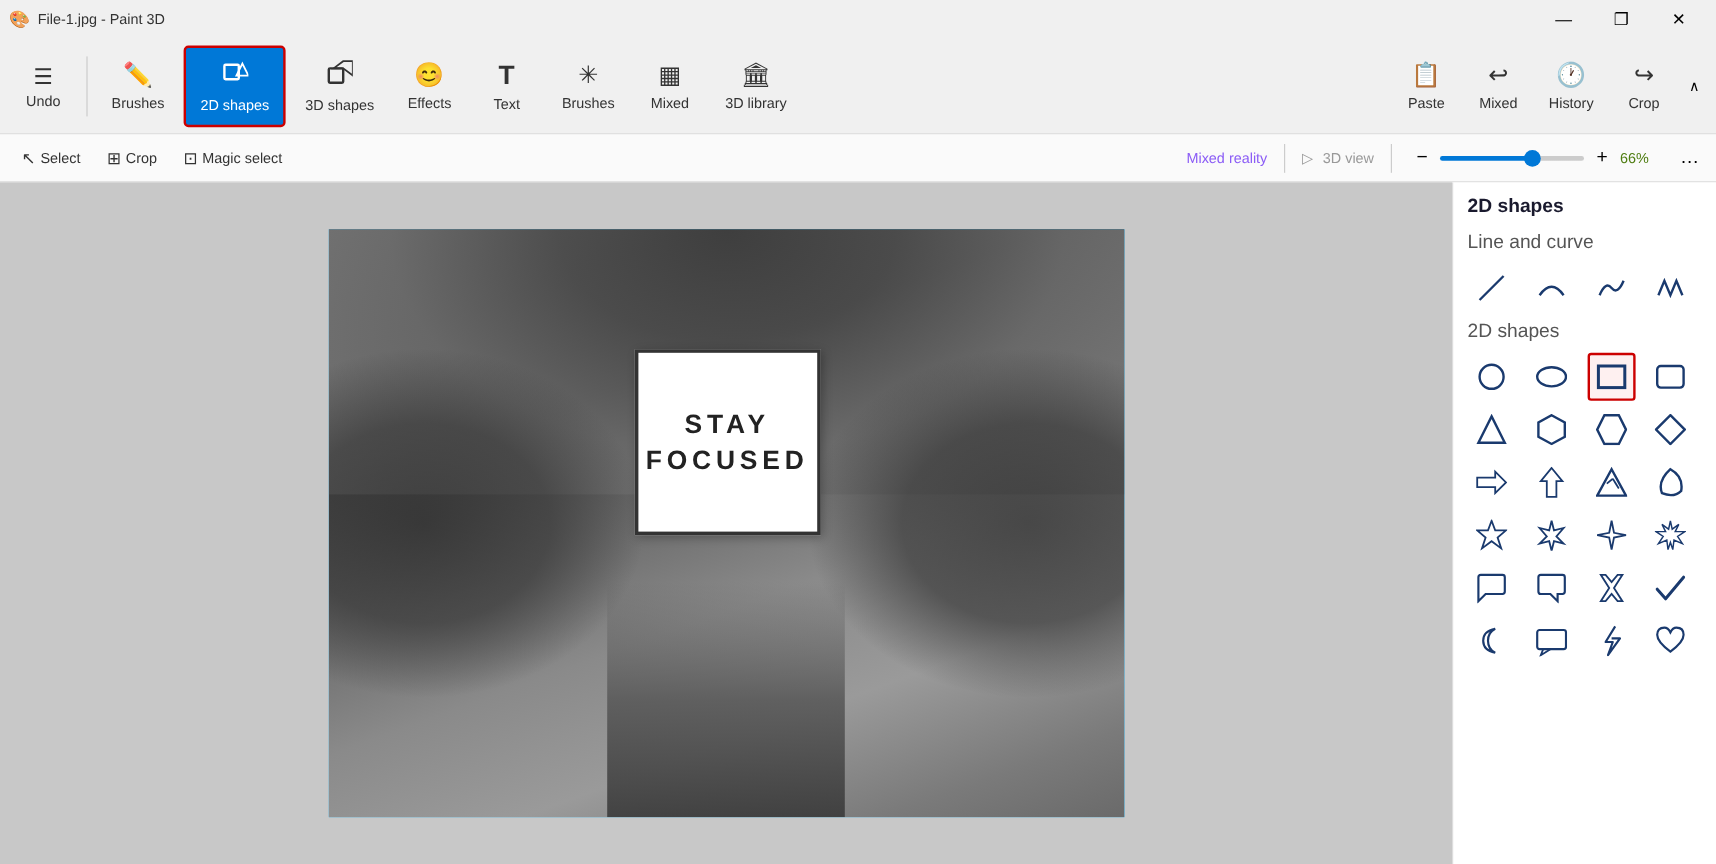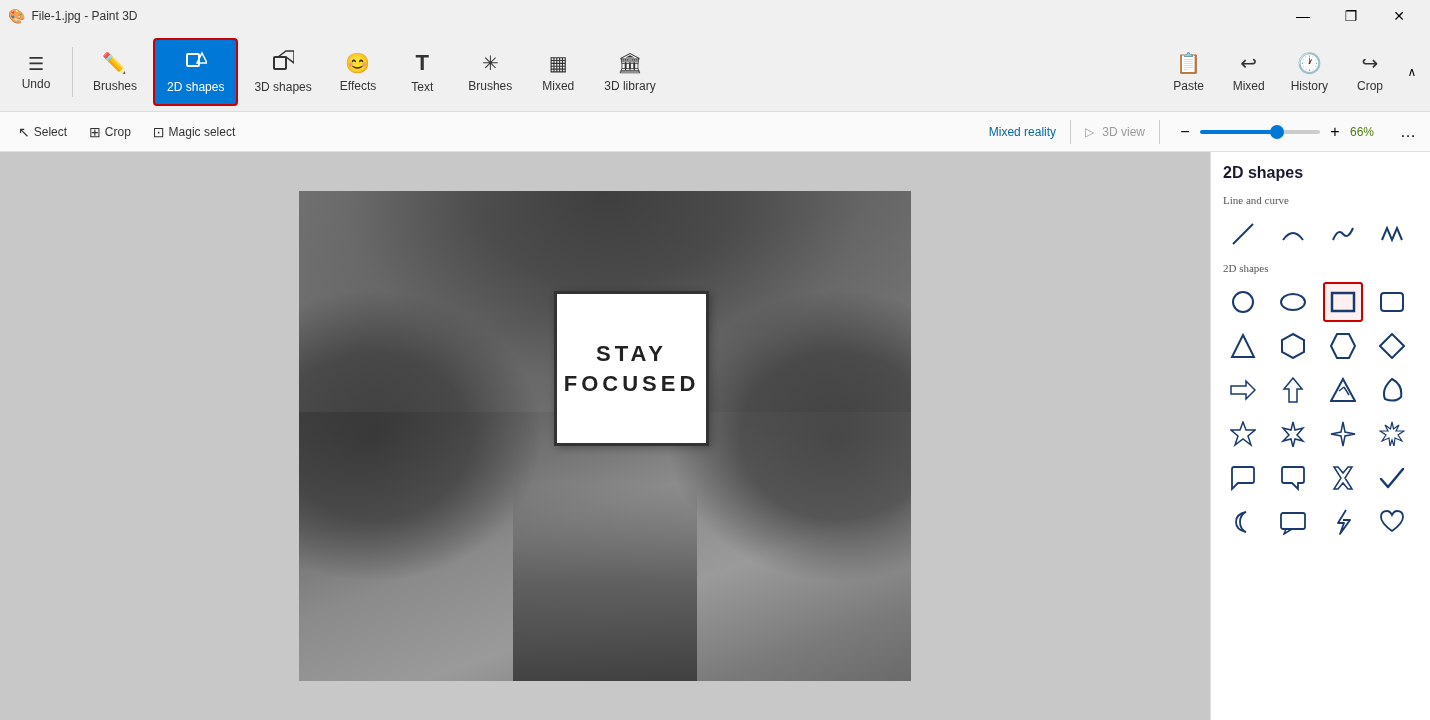--- a/index.html
+++ b/index.html
@@ -94,21 +94,21 @@
       flex: 1;
       background: #c8c8c8;
       display: flex;
       align-items: center;
       justify-content: center;
       overflow: hidden;
       position: relative;
     }
 
     .image-canvas {
-      width: 612px;
+      width: 663px;
       height: 490px;
       background: #0ea5e9;
       position: relative;
       overflow: hidden;
       text-align: center;
     }
 
     
     .right-panel {
       width: 220px;
@@ -117,25 +117,24 @@
       padding: 12px;
       overflow-y: auto;
     }
     .panel-title {
       font-size: 16px;
       font-weight: 600;
       color: #1a1a2e;
       margin-bottom: 12px;
     }
     .section-label {
-      font-size: 11px;
+      font-size: 16px;
       color: #555;
       margin-bottom: 8px;
       margin-top: 8px;
-      font-family: Liberation Serif, serif;
     }
     .shapes-grid {
       display: grid;
       grid-template-columns: repeat(4, 1fr);
       gap: 4px;
       margin-bottom: 8px;
     }
     .shape-item {
       width: 40px; height: 40px;
       display: flex; align-items: center; justify-content: center;
@@ -249,21 +248,21 @@
   <div class="sec-btn">
     <span class="icon">⊞</span>
     <span>Crop</span>
   </div>
   <div class="sec-btn">
     <span class="icon">⊡</span>
     <span>Magic select</span>
   </div>
 
   <div class="sec-right">
-    <span style="color:#0369a1;">Mixed reality</span>
+    <span style="color:#8b5cf6;">Mixed reality</span>
     <div class="sec-divider"></div>
     <span style="font-size:12px;">▷</span>
     <span>3D view</span>
     <div class="sec-divider"></div>
     <div class="zoom-control">
       <button class="zoom-btn">−</button>
       <input type="range" class="zoom-slider" min="0" max="100" value="66" style="">
       <button class="zoom-btn">+</button>
       <span class="zoom-pct">66%</span>
     </div>

